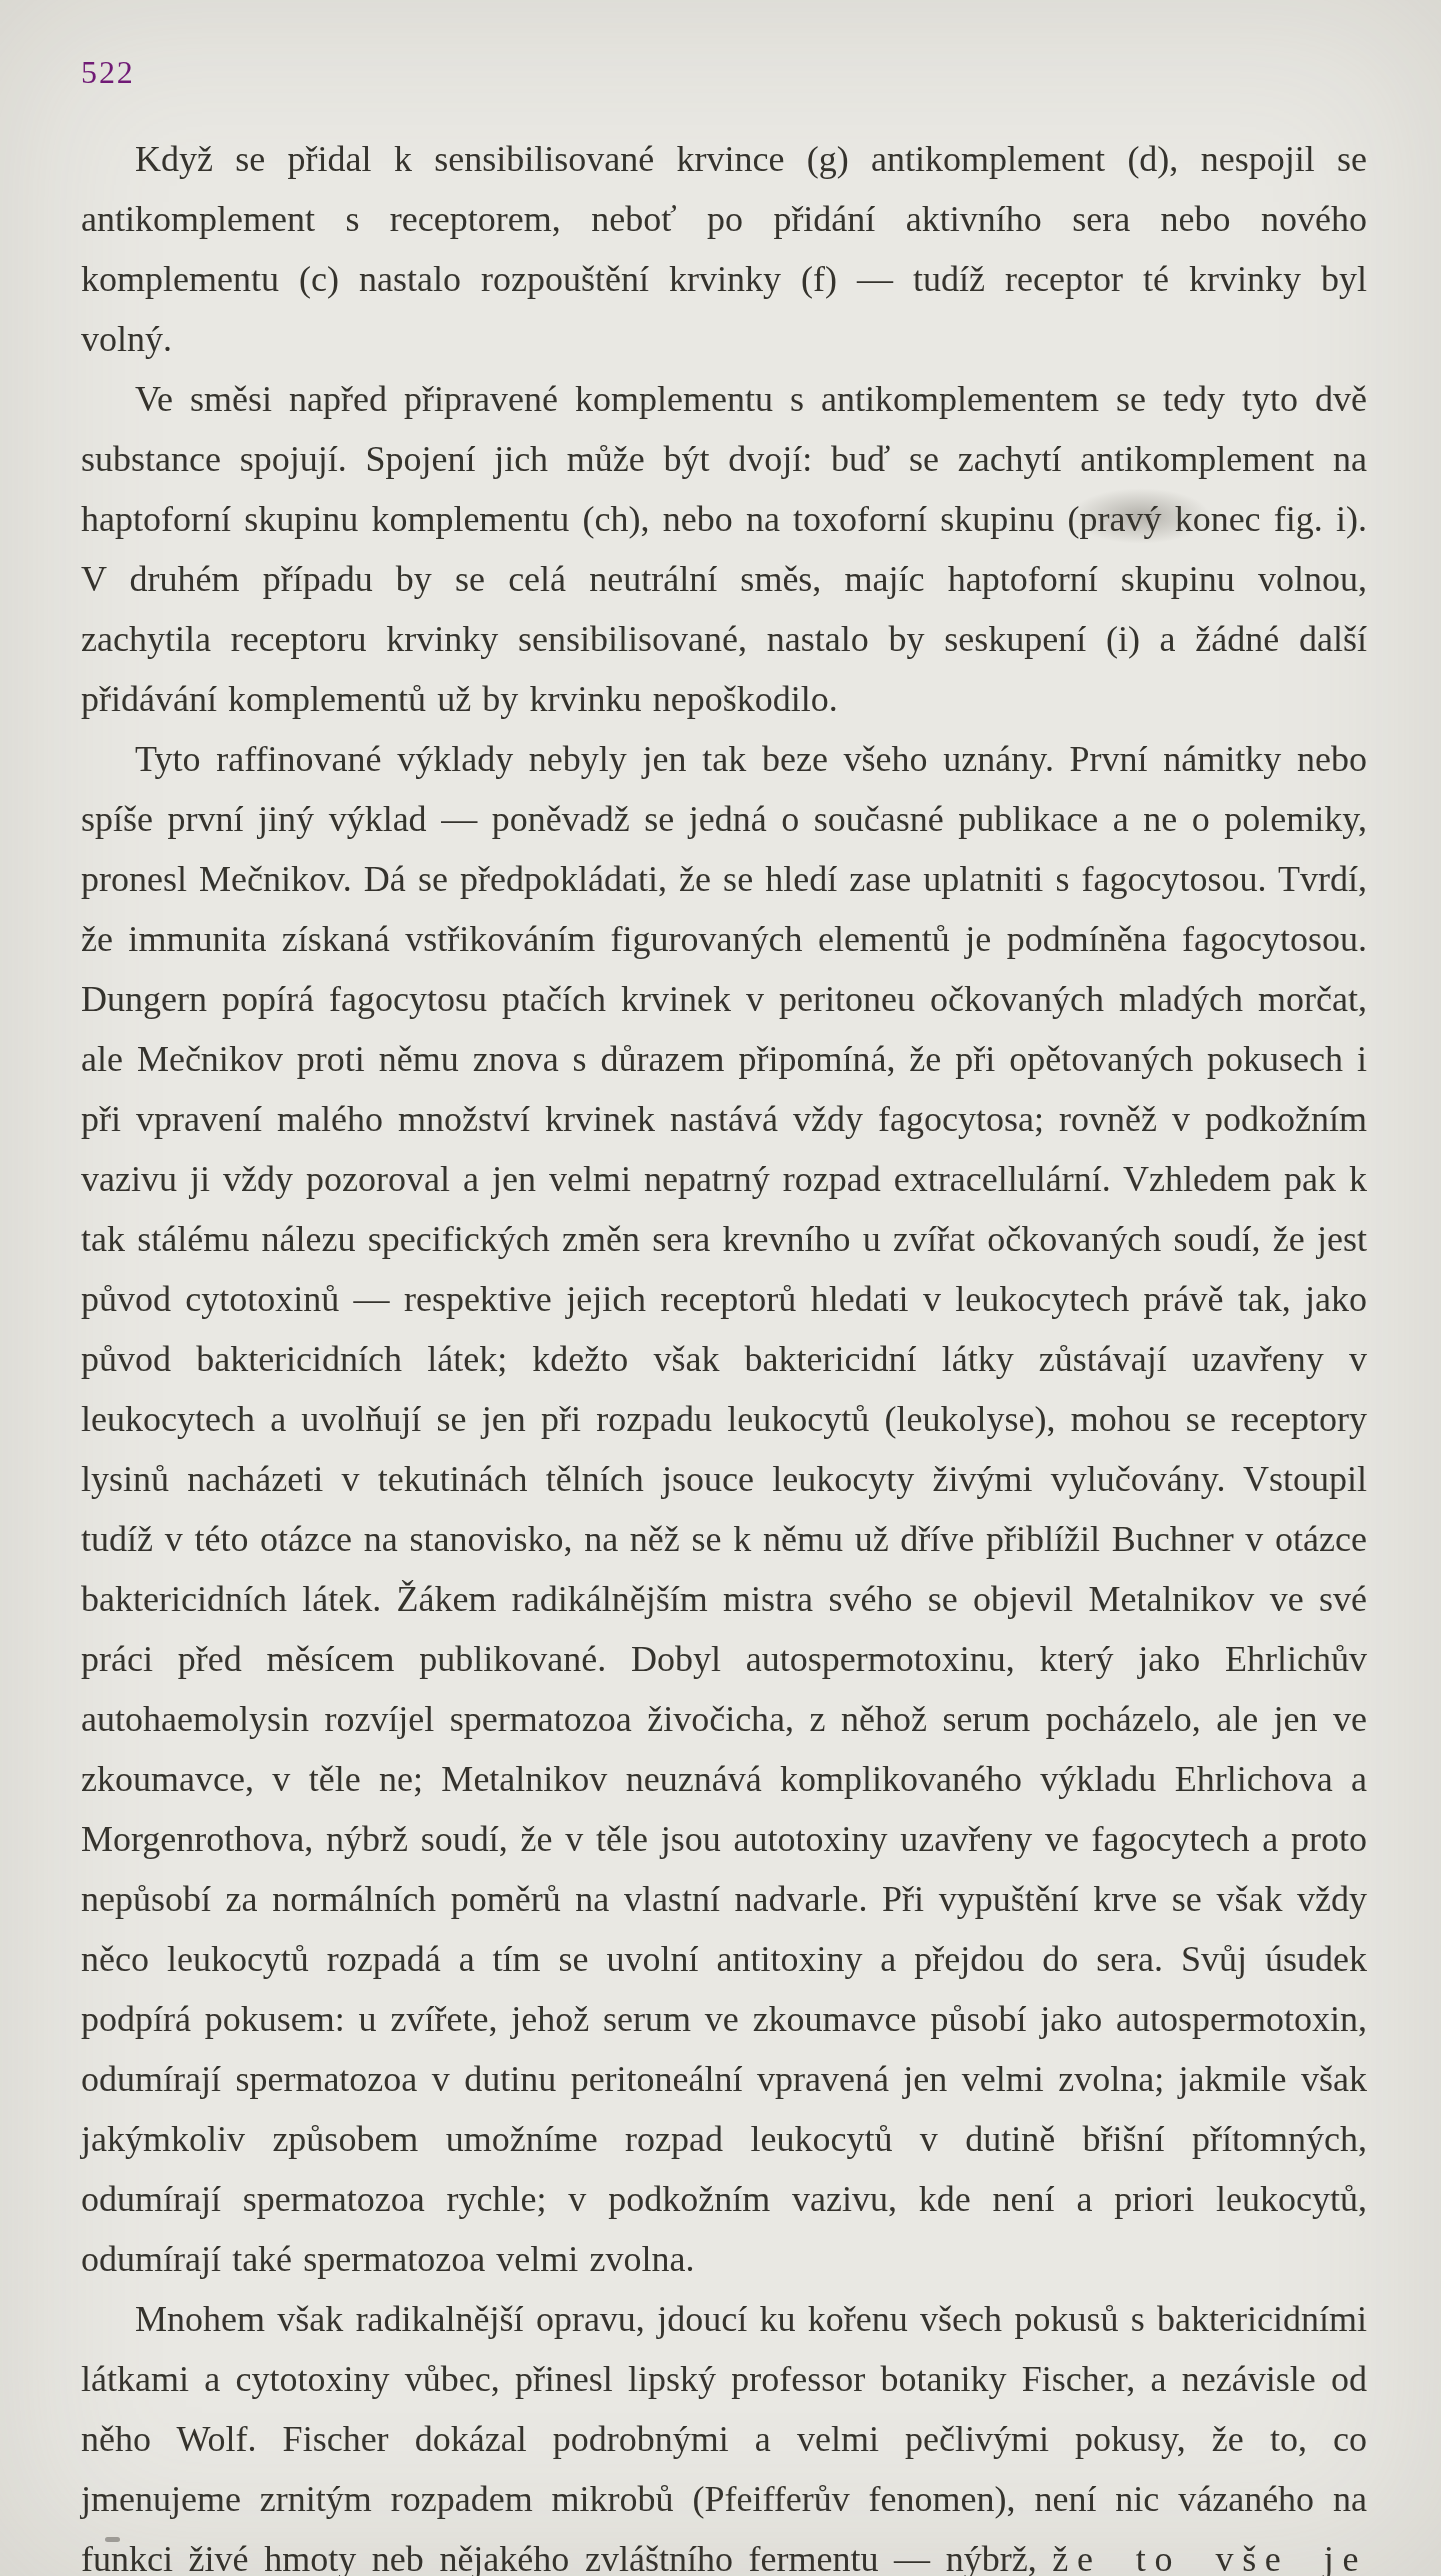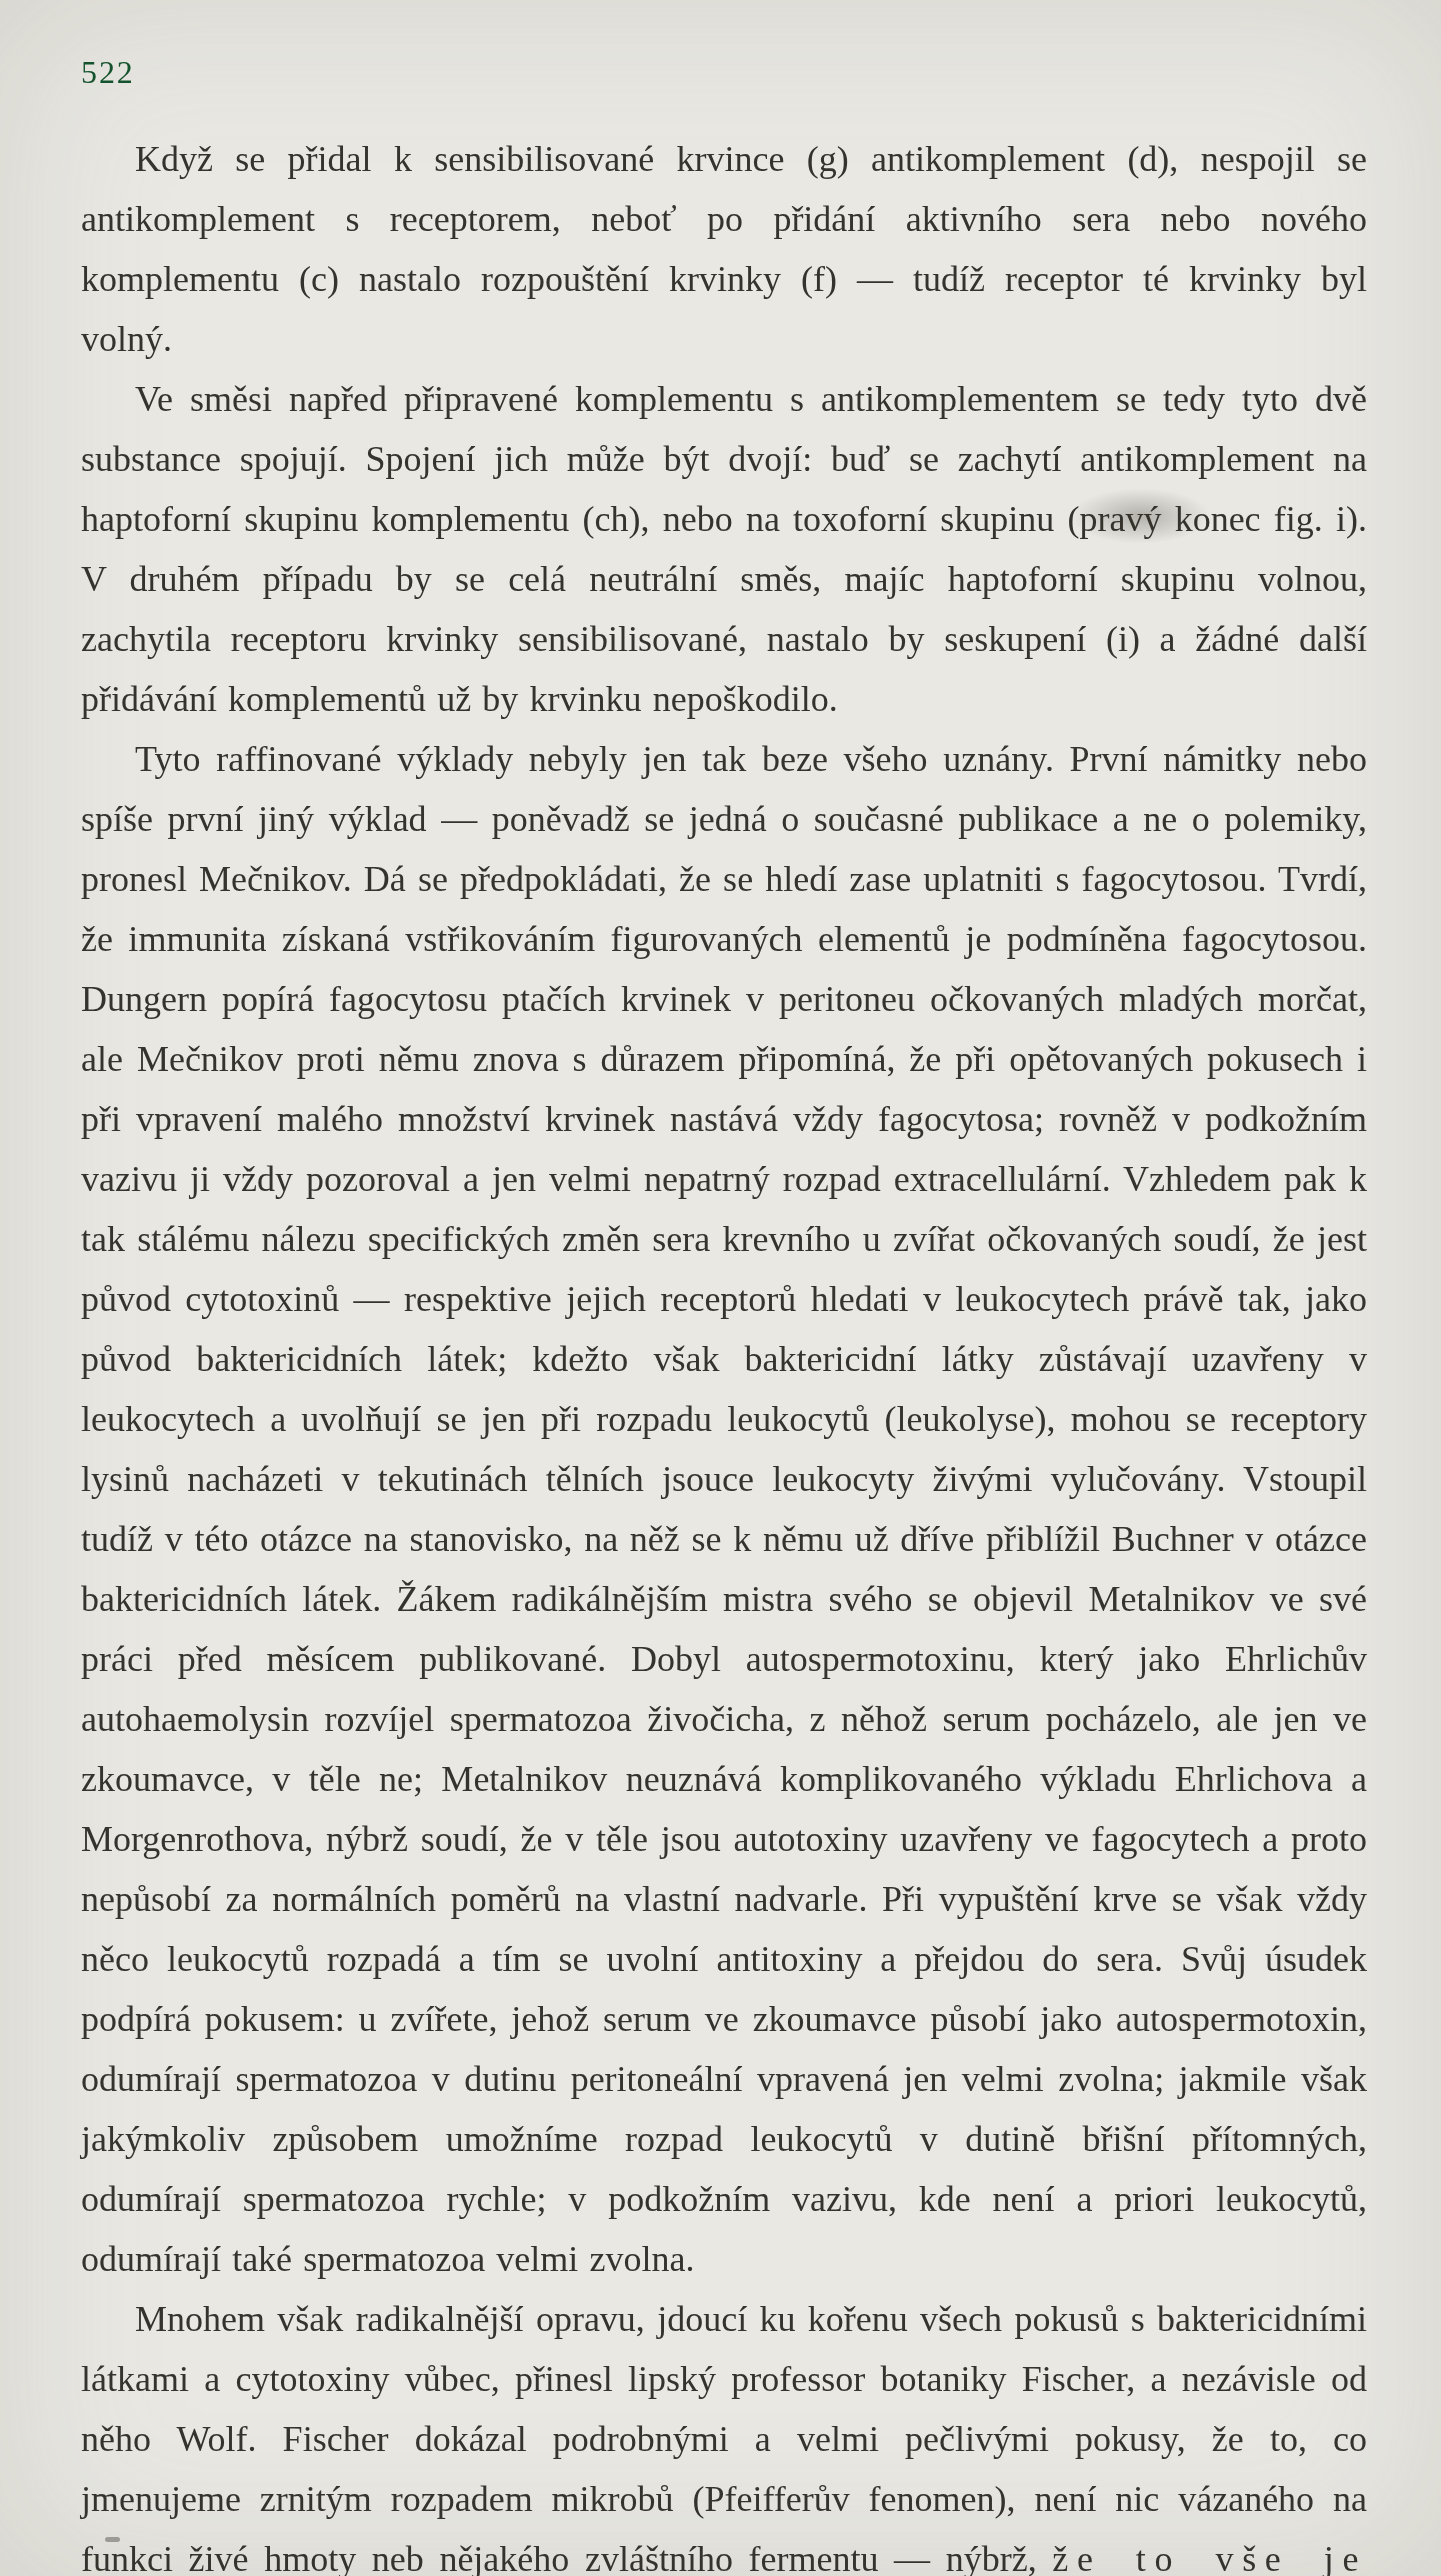--- a/index.html
+++ b/index.html
@@ -21,21 +21,21 @@
     position: absolute;
     left: 81px;
     top: 54px;
     width: 1286px;
   }
   .page-number {
     font-size: 32px;
     line-height: 36px;
     letter-spacing: 1.9px;
     margin-bottom: 39px;
-    color: #14532d;
+    color: #701a75;
   }
   .text-block {
     font-size: 36px;
     line-height: 60px;
     text-align: justify;
     word-spacing: 0.06em;
   }
   .para {
     margin: 0;
     text-indent: 54px;

